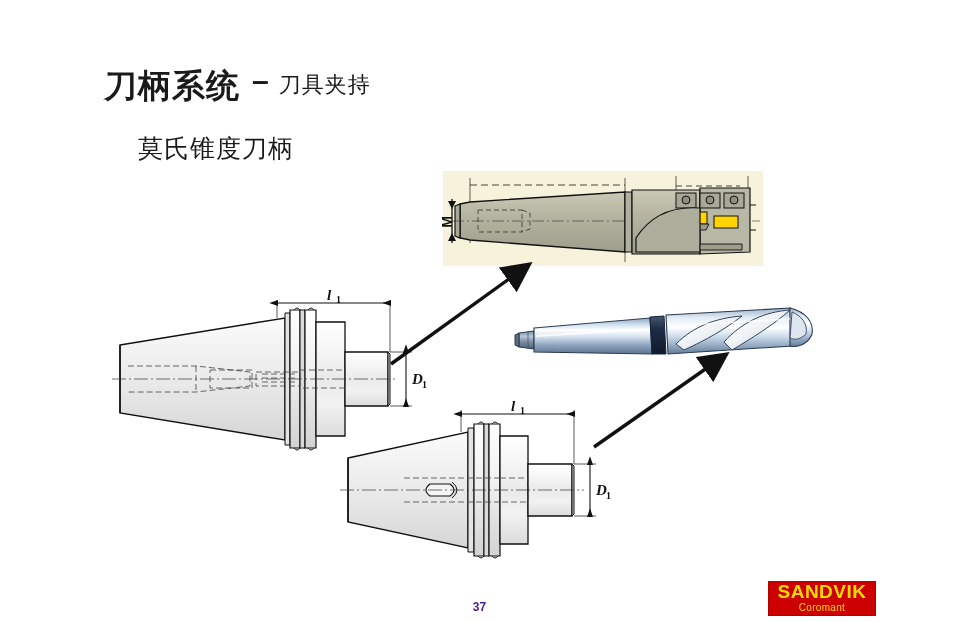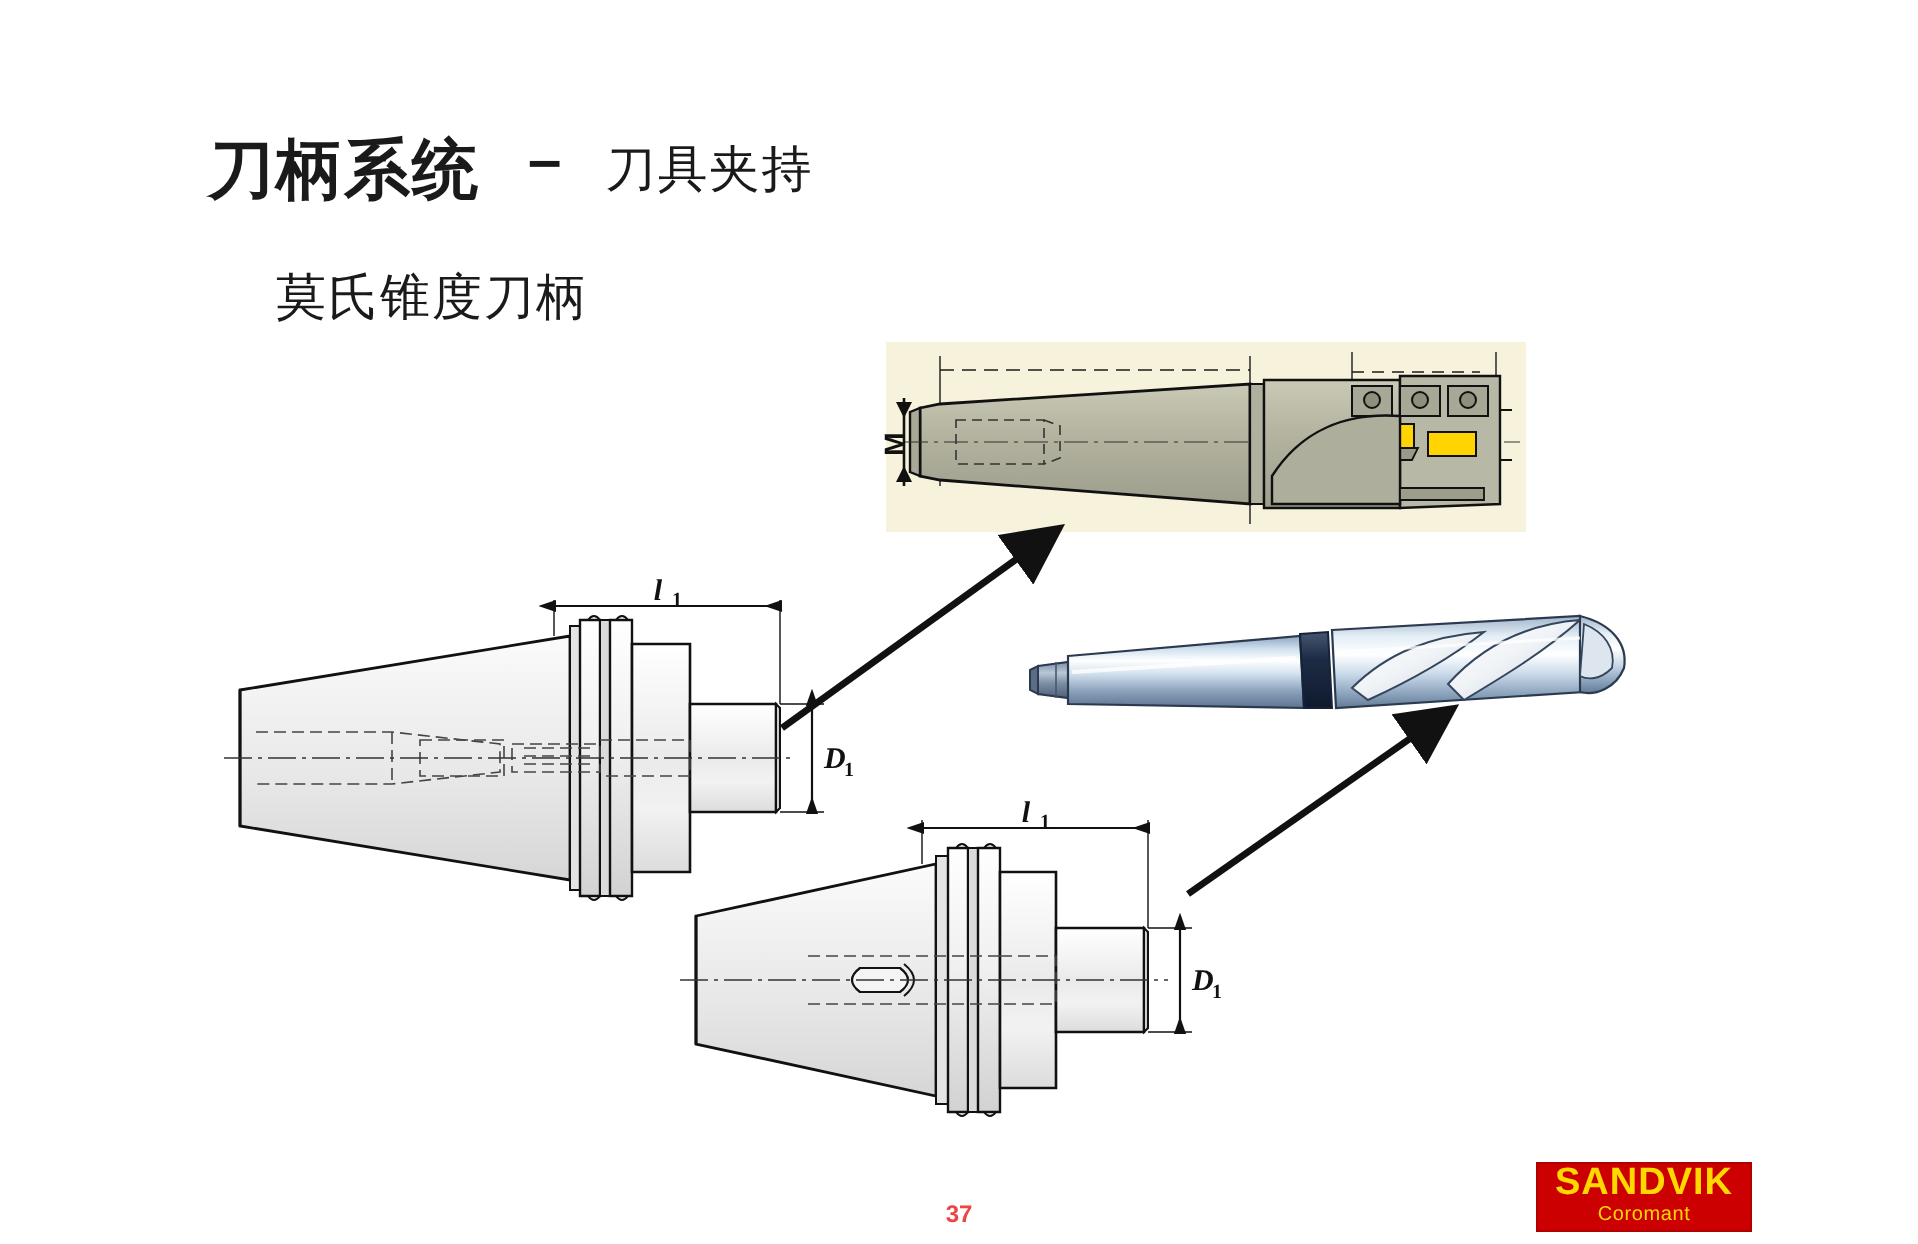--- a/index.html
+++ b/index.html
@@ -7,45 +7,45 @@
     width: 959px; height: 622px;
     background: #ffffff;
     font-family: "Liberation Sans", sans-serif;
     overflow: hidden;
   }
   .slide { position: relative; width: 959px; height: 622px; background: #fff; }
 
   
   .title-row {
     position: absolute; left: 104px; top: 68px;
-    display: flex; align-items: flex-start; gap: 12px;
+    display: flex; align-items: center; gap: 0px;
     white-space: nowrap;
   }
   .title-main {
     font-size: 33px; font-weight: 700; color: #1a1a1a;
     letter-spacing: 1px; line-height: 1;
   }
   .title-dash {
     font-size: 30px; font-weight: 700; color: #1a1a1a;
     margin: 0 10px 0 12px; position: relative; top: -4px;
   }
   .title-sub-inline {
-    font-size: 25px; font-weight: 400; color: #1a1a1a;
+    font-size: 22px; font-weight: 400; color: #1a1a1a;
     letter-spacing: 1px;
   }
   .subtitle {
     position: absolute; left: 106px; top: 132px;
     font-size: 25px; font-weight: 400; color: #1a1a1a;
     letter-spacing: 1px; white-space: nowrap; margin-left: 32px;
   }
 
   
   .page-num {
     position: absolute; left: 0; right: 0; top: 600px;
-    text-align: center; font-size: 12px; font-weight: 700; color: #ef4444;
+    text-align: center; font-size: 12px; font-weight: 700; color: #4c1d95;
   }
 
   
   .logo {
     position: absolute; left: 768px; top: 581px;
     width: 108px; height: 35px;
     background: #cc0000;
     border: 1px solid #b00000;
     display: flex; flex-direction: column;
     align-items: center; justify-content: flex-start;

